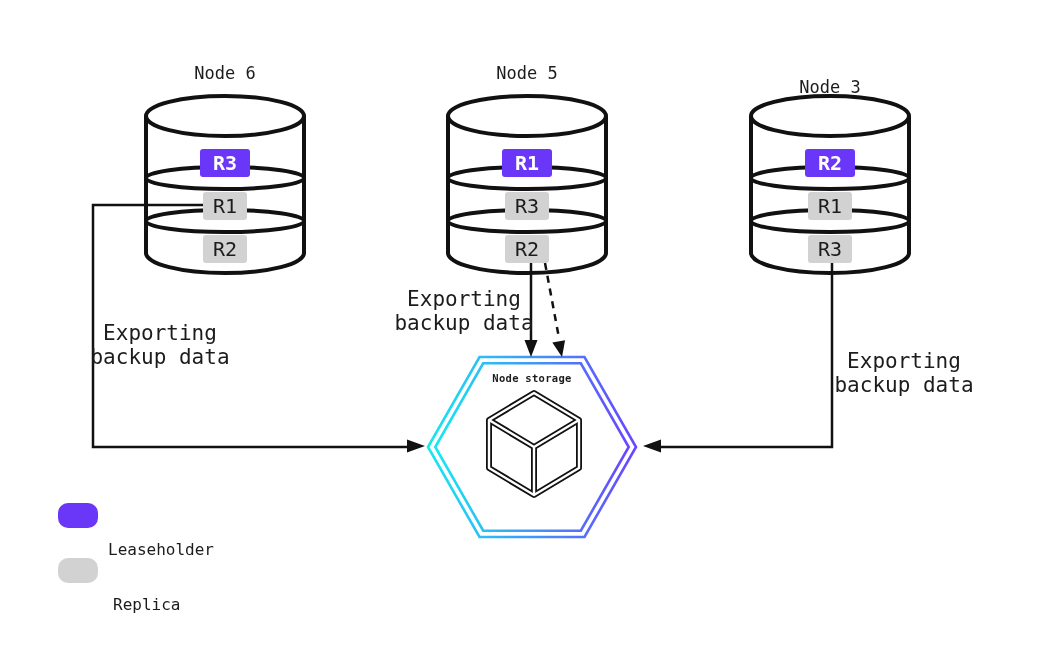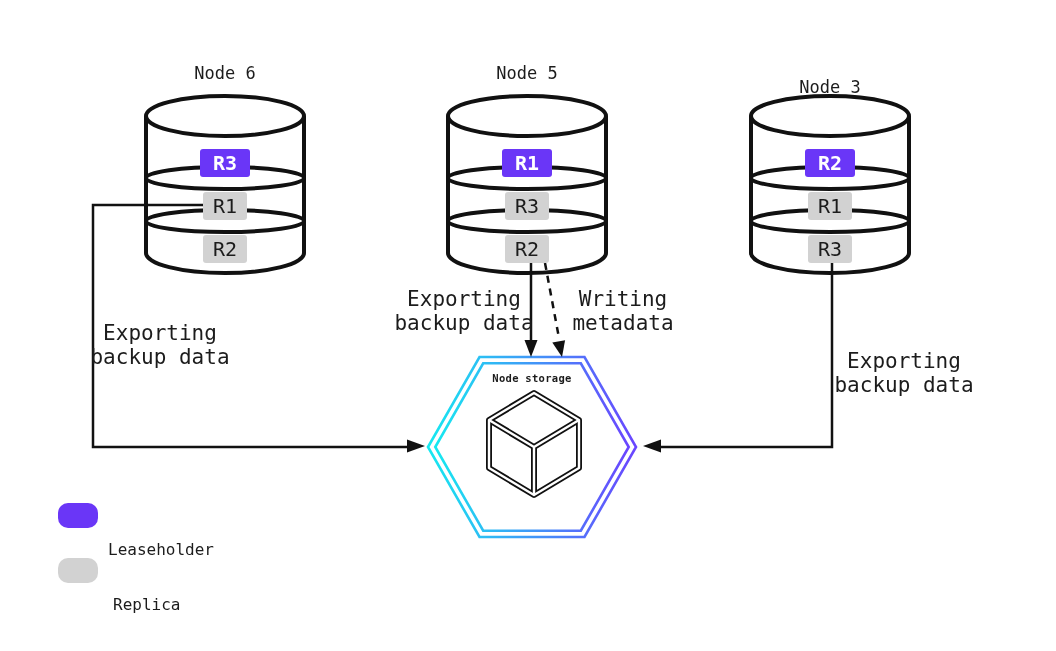--- a/index.html
+++ b/index.html
@@ -118,24 +118,20 @@
   <div class="badge replica" style="left:808px;top:235px;">R3</div>
 
   <div class="abs edge-label" style="left:50px;top:321px;width:220px;">
     <span style="display:block;">Exporting</span>
     <span style="display:block;">backup data</span>
   </div>
   <div class="abs edge-label" style="left:354px;top:287px;width:220px;">
     <span style="display:block;">Exporting</span>
     <span style="display:block;">backup data</span>
   </div>
-  <div class="abs edge-label" style="left:513px;top:287px;width:220px;">
-    <span style="display:block;">Writing</span>
-    <span style="display:block;">metadata</span>
-  </div>
   <div class="abs edge-label" style="left:794px;top:349px;width:220px;">
     <span style="display:block;">Exporting</span>
     <span style="display:block;">backup data</span>
   </div>
 
   <div class="abs cloud-label" style="left:452px;top:372px;width:160px;">Node storage</div>
 
   <div>
     <div class="swatch lease" style="left:58px;top:503px;"></div>
     <div class="abs legend-label" style="left:108px;top:504px;">Leaseholder</div>

